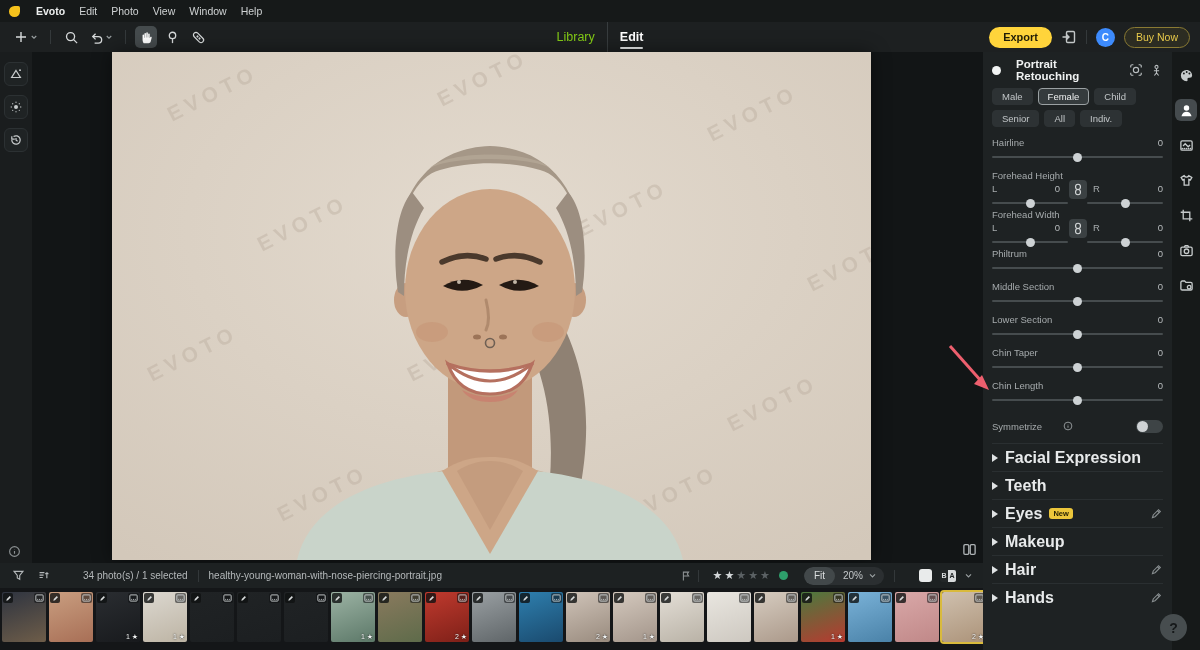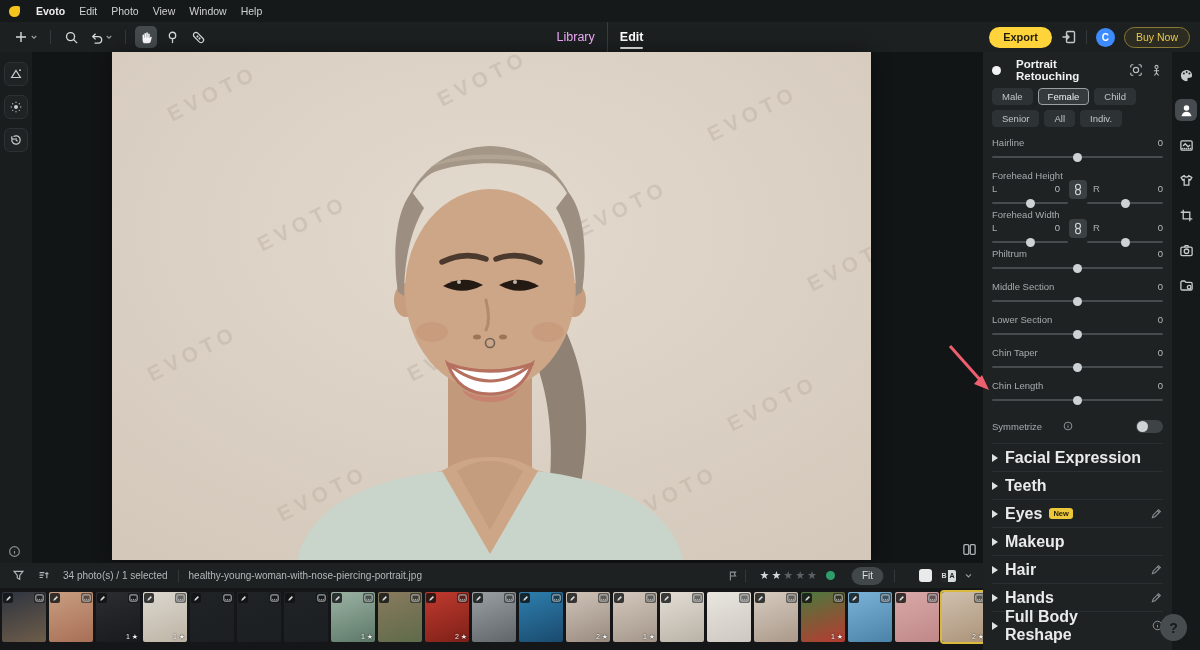--- a/index.html
+++ b/index.html
@@ -18,21 +18,21 @@
   #topbar { position:absolute; left:0; top:22px; width:1200px; height:30px; background:#1d2021;
     display:flex; align-items:center; }
   #tools { display:flex; align-items:center; gap:4px; padding-left:10px; }
   .tool-btn { height:22px; min-width:22px; display:flex; align-items:center; justify-content:center;
     border-radius:5px; color:#d6d9da; padding:0 3px; }
   .tool-btn.active { background:#454b4d; color:#ffffff; }
   .tool-sep { width:1px; height:14px; background:#34393b; margin:0 5px; }
   .chev { margin-left:1px; color:#9aa0a2; }
   #view-tabs { position:absolute; left:0; right:0; top:0; height:30px; display:flex;
     align-items:center; justify-content:center; gap:0; pointer-events:none; }
-  .view-tab { font-size:12.5px; color:#f0abfc; padding:0 12px; height:30px; line-height:30px;
+  .view-tab { font-size:12.5px; color:#84cc16; padding:0 12px; height:30px; line-height:30px;
     pointer-events:auto; position:relative; }
   .view-tab.active { color:#ffffff; font-weight:bold; }
   .view-tab.active:after { content:""; position:absolute; left:12px; right:12px; bottom:3px;
     height:2px; background:#e8eaea; border-radius:1px; }
   .view-tab + .view-tab { border-left:1px solid #383d3f; }
   #top-right { position:absolute; right:10px; top:22px; height:30px; display:flex; align-items:center; gap:9px; }
   #export-btn { background:#ffd43b; color:#211d06; border:none; border-radius:12px; height:21px;
     padding:0 14px; font-size:11px; font-weight:bold; font-family:inherit; }
   #export-doc { color:#c3c7c8; }
   .tr-sep { width:1px; height:14px; background:#34393b; }
@@ -98,28 +98,28 @@
     display:flex; flex-direction:column; align-items:center; padding-top:12px; gap:13px; }
   .rr-btn { width:22px; height:22px; border-radius:6px; display:flex; align-items:center;
     justify-content:center; color:#c6cacb; }
   .rr-btn.active { background:#454b4e; color:#ffffff; }
 
   
   #statusbar { position:absolute; left:0; top:563px; width:983px; height:25px; background:#1d2122;
     display:flex; align-items:center; font-size:10px; color:#b4b8ba; }
   #filter-icon { margin-left:12px; color:#b4b8ba; }
   #sort-icon { margin-left:12px; color:#b4b8ba; }
-  #photo-count { margin-left:12px; }
+  #photo-count { margin-left:32px; }
   .sb-sep { width:1px; height:12px; background:#33383a; margin:0 10px; }
   #flag-icon { margin-left:auto; color:#8f9496; }
   #stars { display:flex; gap:2px; margin-left:8px; font-size:11px; }
   .star { color:#5b6164; } .star.filled { color:#d3d7d9; }
   #color-label { width:9px; height:9px; border-radius:50%; background:#2e9e6b; margin-left:9px; }
   #zoom-group { display:flex; align-items:center; height:18px; background:#2b2f31; border-radius:9px;
-    margin-left:16px; overflow:hidden;flex-direction:column; }
+    margin-left:16px; overflow:hidden; }
   #fit-seg { background:#42484a; height:18px; line-height:18px; padding:0 10px; border-radius:9px; color:#dcdfe0; }
   #zoom-val { padding:0 5px 0 8px; color:#c3c7c9; }
   #zoom-chev { color:#9aa0a2; padding-right:7px; }
   #sb-right { display:flex; align-items:center; gap:8px; margin:0 10px 0 14px; }
   #white-swatch { width:13px; height:13px; border-radius:3px; background:#e9ebeb; }
   #ba-icon { width:16px; height:12px; display:flex; border-radius:2px; overflow:hidden; font-size:7px; font-weight:bold; }
   #ba-icon .b { width:8px; background:#23272 8; background:#232728; color:#d8dbdc; text-align:center; line-height:12px; }
   #ba-icon .a { width:8px; background:#d8dbdc; color:#232728; text-align:center; line-height:12px; }
 
   
@@ -509,30 +509,20 @@
         <div class="section">
           <span class="tri"></span>
           <span class="sec-label">Hands</span>
           <span class="sec-right">
             <svg width="13" height="13" viewBox="0 0 16 16" fill="none" stroke="currentColor" stroke-width="1.4">
               <path d="M3 13l1-3.2 6.5-6.5 2.2 2.2L6.2 12z"></path>
               <path d="M9.2 4.6l2.2 2.2"></path>
             </svg>
           </span>
         </div>
-        <div class="section">
-          <span class="tri"></span>
-          <span class="sec-label">Full Body Reshape</span>
-          <span class="info-i">
-            <svg width="11" height="11" viewBox="0 0 16 16" fill="none" stroke="currentColor" stroke-width="1.4">
-              <circle cx="8" cy="8" r="6.2"></circle>
-              <path d="M8 7.2v3.6M8 4.8v.5"></path>
-            </svg>
-          </span>
-        </div>
       </div>
 
   </aside>
 
   <div id="right-rail">
       <span class="rr-btn">
         <svg width="15" height="15" viewBox="0 0 16 16">
           <path fill="currentColor" d="M8 2a6 6 0 100 12c1 0 1.4-.8 1.1-1.6-.3-.9.3-1.9 1.3-1.9h1.1A2.5 2.5 0 0014 8c0-3.5-2.7-6-6-6zm-2.8 4.8a1 1 0 110-2 1 1 0 010 2zm3-1.6a1 1 0 110-2 1 1 0 010 2zm2.9 1.6a1 1 0 110-2 1 1 0 010 2z"></path>
         </svg>
       </span>

